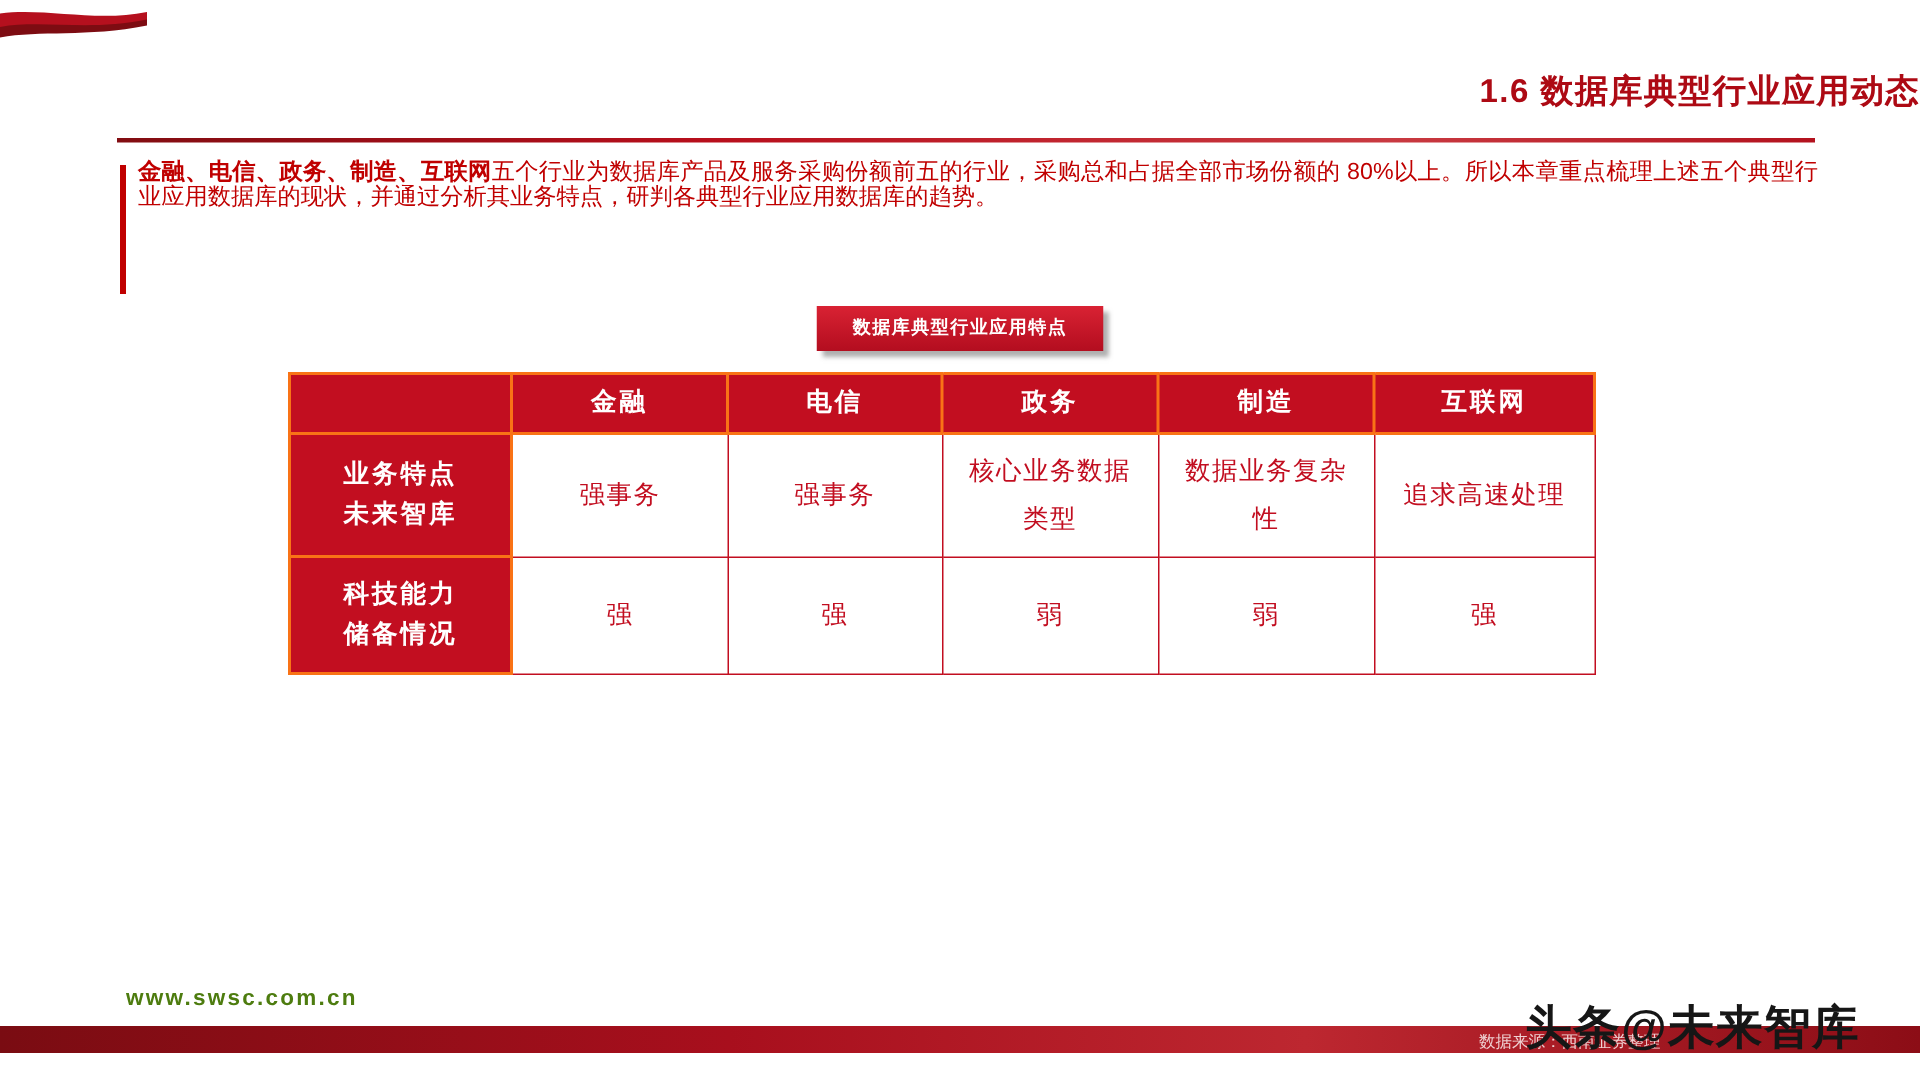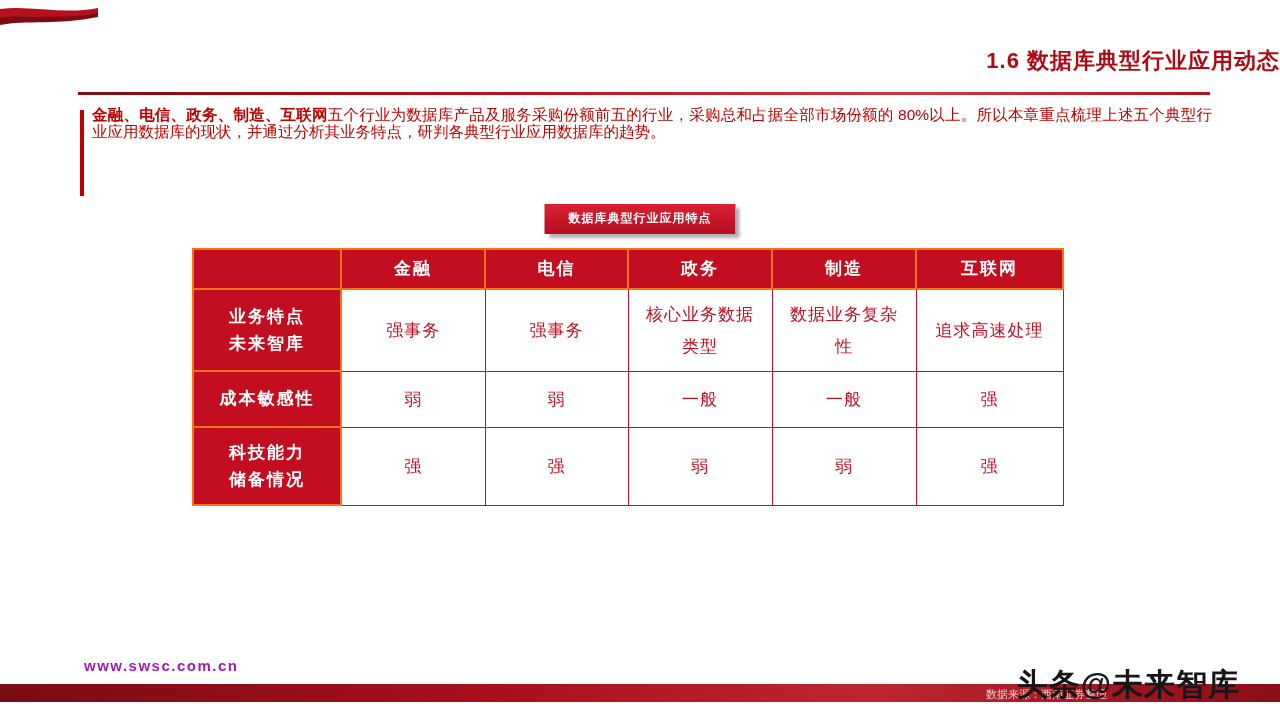--- a/index.html
+++ b/index.html
@@ -69,21 +69,21 @@
   tr.h40 { height: 40px; }
   tr.h66 { height: 66px; }
   tr.h80 { height: 80px; }
   tr.h82 { height: 82px; }
   tr.h56 { height: 56px; }
   tr.h78 { height: 78px; }
 
   
   .footer-url {
     position: absolute; left: 84px; top: 657px;
-    font-size: 15px; font-weight: bold; color: #a21caf; letter-spacing: 1.5px;
+    font-size: 15px; font-weight: bold; color: #4d7c0f; letter-spacing: 1.5px;
   }
   .bottom-bar {
     position: absolute; left: 0; top: 684px; width: 1280px; height: 18px;
     background: linear-gradient(90deg, #7a0c12, #a80f1d 38%, #bd2730 68%, #8c0d16);
   }
   .source-note {
     position: absolute; left: 986px; top: 687px;
     font-size: 11px; color: #efd2d3; z-index: 1;
   }
   .watermark {
@@ -139,31 +139,20 @@
             <div>业务特点</div>
             <div>未来智库</div>
           </td>
           <td class="white">强事务</td>
           <td class="white">强事务</td>
           <td class="white">核心业务数据类型</td>
           <td class="white">数据业务复杂性</td>
           <td class="white">追求高速处理</td>
         </tr>
 
-        <tr class="h56">
-          <td class="red">
-            <div>成本敏感性</div>
-            <div></div>
-          </td>
-          <td class="white">弱</td>
-          <td class="white">弱</td>
-          <td class="white">一般</td>
-          <td class="white">一般</td>
-          <td class="white">强</td>
-        </tr>
 
         <tr class="h78">
           <td class="red">
             <div>科技能力</div>
             <div>储备情况</div>
           </td>
           <td class="white">强</td>
           <td class="white">强</td>
           <td class="white">弱</td>
           <td class="white">弱</td>

